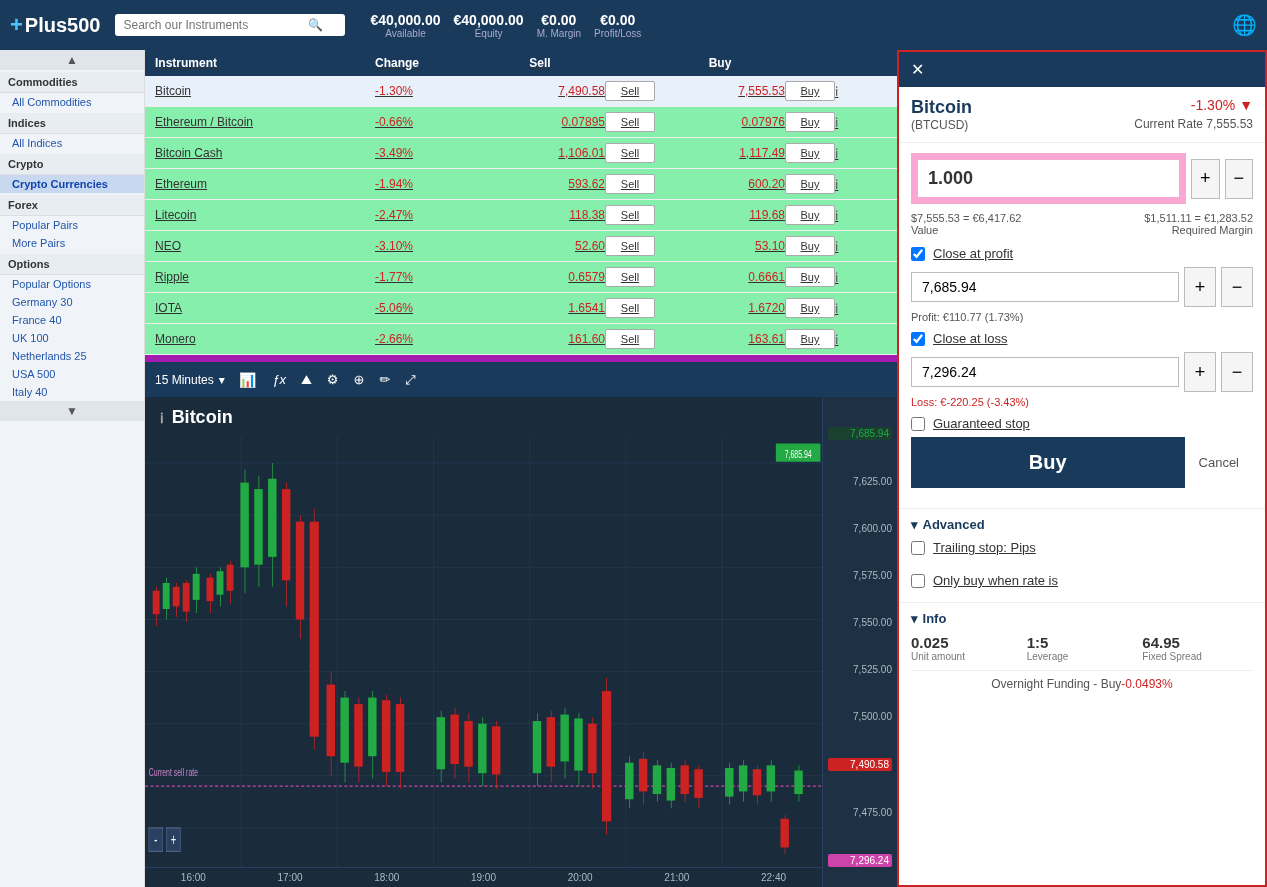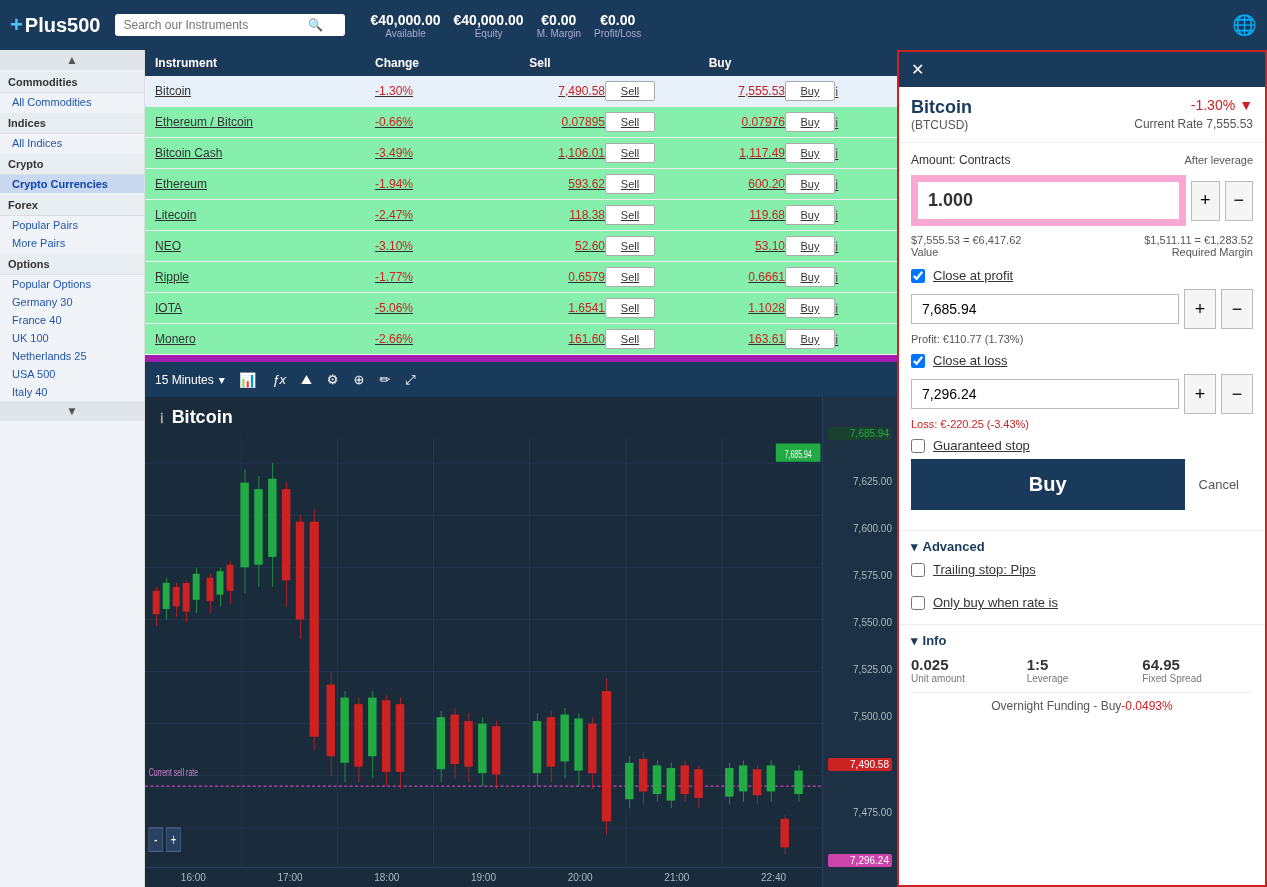--- a/index.html
+++ b/index.html
@@ -240,21 +240,21 @@
           <span class="price-buy">0.6661</span>
           <button class="buy-btn">Buy</button>
           <span class="info-icon">ℹ</span>
         </div>
 
         <div class="instrument-row">
           <span class="instrument-name">IOTA</span>
           <span class="change-neg">-5.06%</span>
           <span class="price">1.6541</span>
           <button class="sell-btn">Sell</button>
-          <span class="price-buy">1.1028</span>
+          <span class="price-buy">1.6720</span>
           <button class="buy-btn">Buy</button>
           <span class="info-icon">ℹ</span>
         </div>
 
         <div class="instrument-row">
           <span class="instrument-name">Monero</span>
           <span class="change-neg">-2.66%</span>
           <span class="price">161.60</span>
           <button class="sell-btn">Sell</button>
           <span class="price-buy">163.61</span>
@@ -457,24 +457,20 @@
             <span style="color:#cc2222;">▼</span>
           </div>
           <div class="current-rate">
             <span>Current Rate</span> <span>7,555.53</span>
           </div>
         </div>
       </div>
     </div>
 
     <div class="trade-form">
-      <div class="form-row">
-        <span>Amount: Contracts</span>
-        <span style="font-size:11px; color:#555;">After leverage</span>
-      </div>
       <div class="amount-input-row">
         <input type="text" class="amount-input" value="1.000" style="">
         <button class="inc-dec-btn">+</button>
         <button class="inc-dec-btn">−</button>
       </div>
       <div class="value-row">
         <div>
           <div>$7,555.53 = €6,417.62</div>
           <div>Value</div>
         </div>

